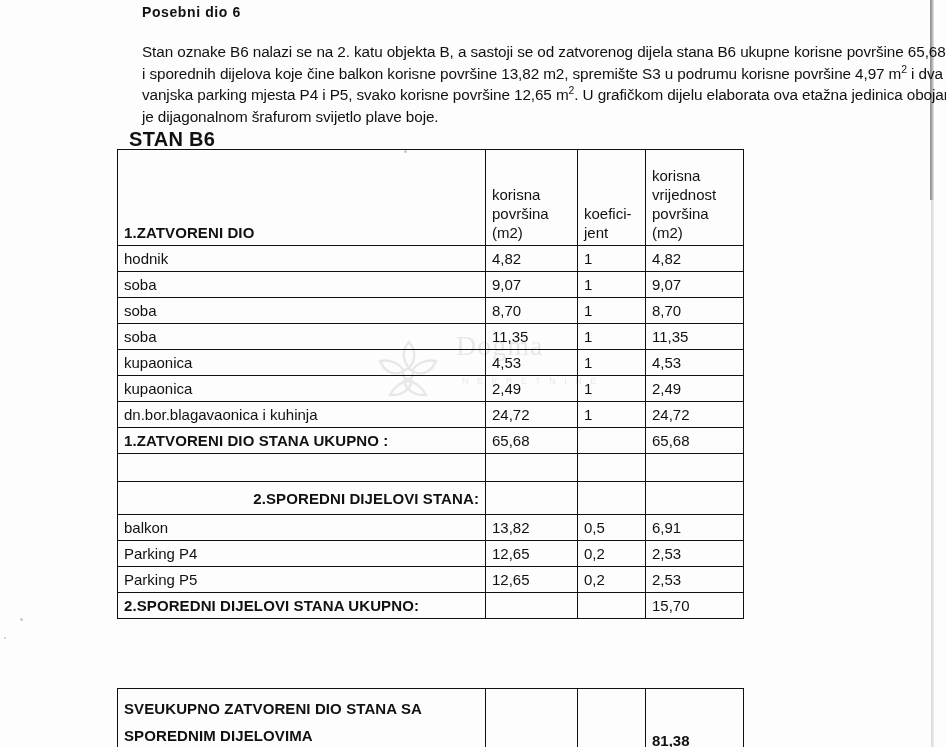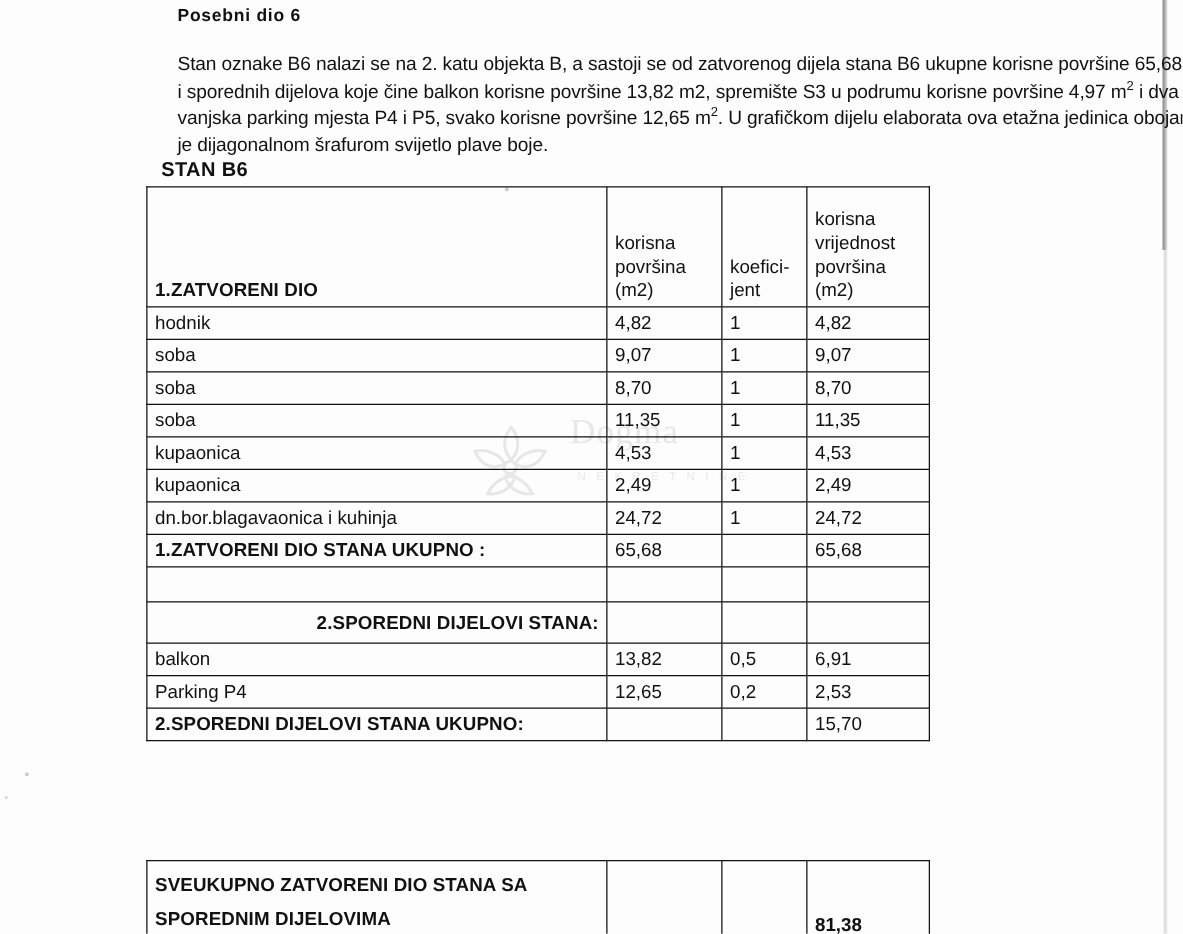--- a/index.html
+++ b/index.html
@@ -100,21 +100,21 @@
     letter-spacing: -0.1px;
     margin-left: 41px;
   }
   sup { font-size: 0.68em; vertical-align: super; line-height: 0; }
 
   
   #table-caption {
     position: absolute;
     left: 129px;
     top: 128px;
-    font-size: 16px;
+    font-size: 20px;
     font-weight: bold;
     letter-spacing: 0.3px;
   }
 
   
   .sheet-table {
     position: absolute;
     border-collapse: collapse;
     table-layout: fixed;
     background: transparent;
@@ -291,20 +291,26 @@
       <td class="num-cell">13,82</td>
       <td class="num-cell">0,5</td>
       <td class="num-cell">6,91</td>
     </tr>
     <tr class="data-row">
       <td class="name-cell">Parking P4</td>
       <td class="num-cell">12,65</td>
       <td class="num-cell">0,2</td>
       <td class="num-cell">2,53</td>
     </tr>
+    <tr class="data-row">
+      <td class="name-cell">Parking P5</td>
+      <td class="num-cell">12,65</td>
+      <td class="num-cell">0,2</td>
+      <td class="num-cell">2,53</td>
+    </tr>
 
     <tr class="data-row">
       <td class="name-cell bold">2.SPOREDNI DIJELOVI STANA UKUPNO:</td>
       <td class="num-cell"></td>
       <td class="num-cell"></td>
       <td class="num-cell">15,70</td>
     </tr>
   </tbody>
 </table>
 

